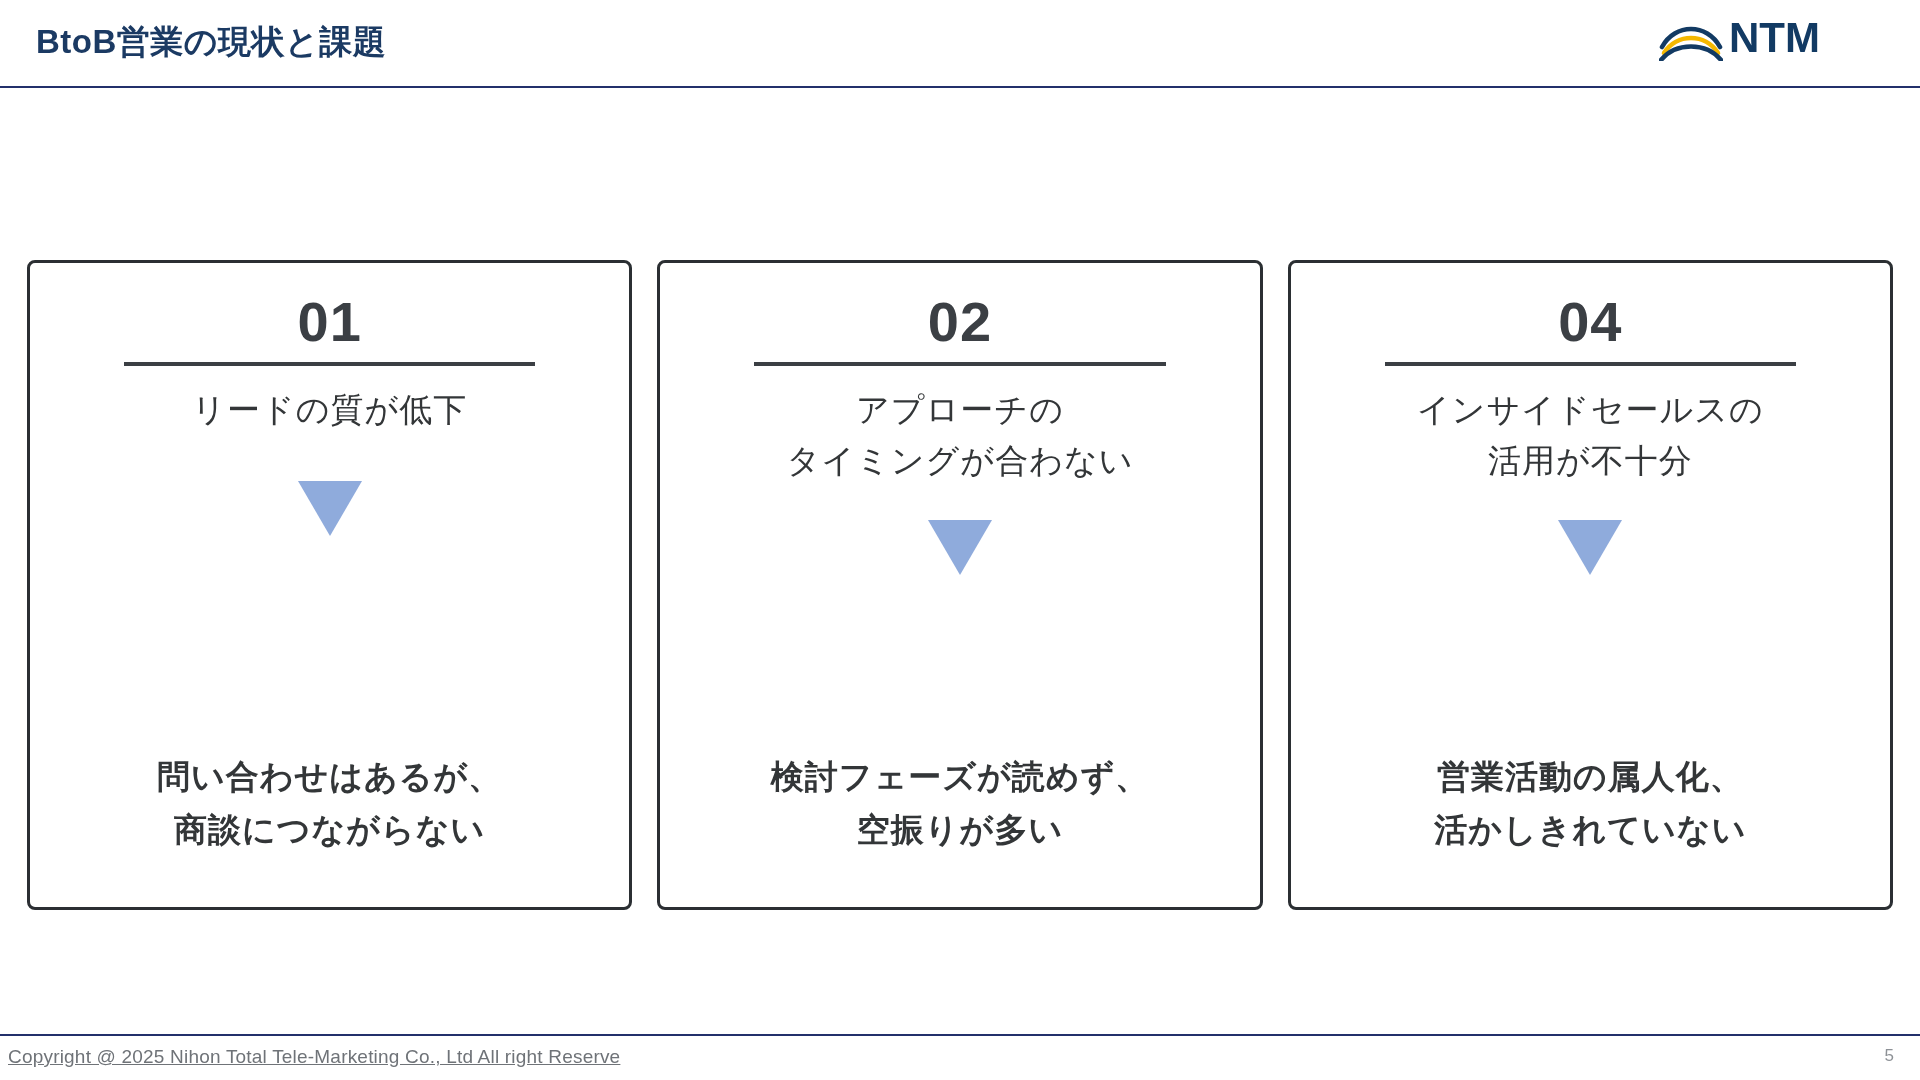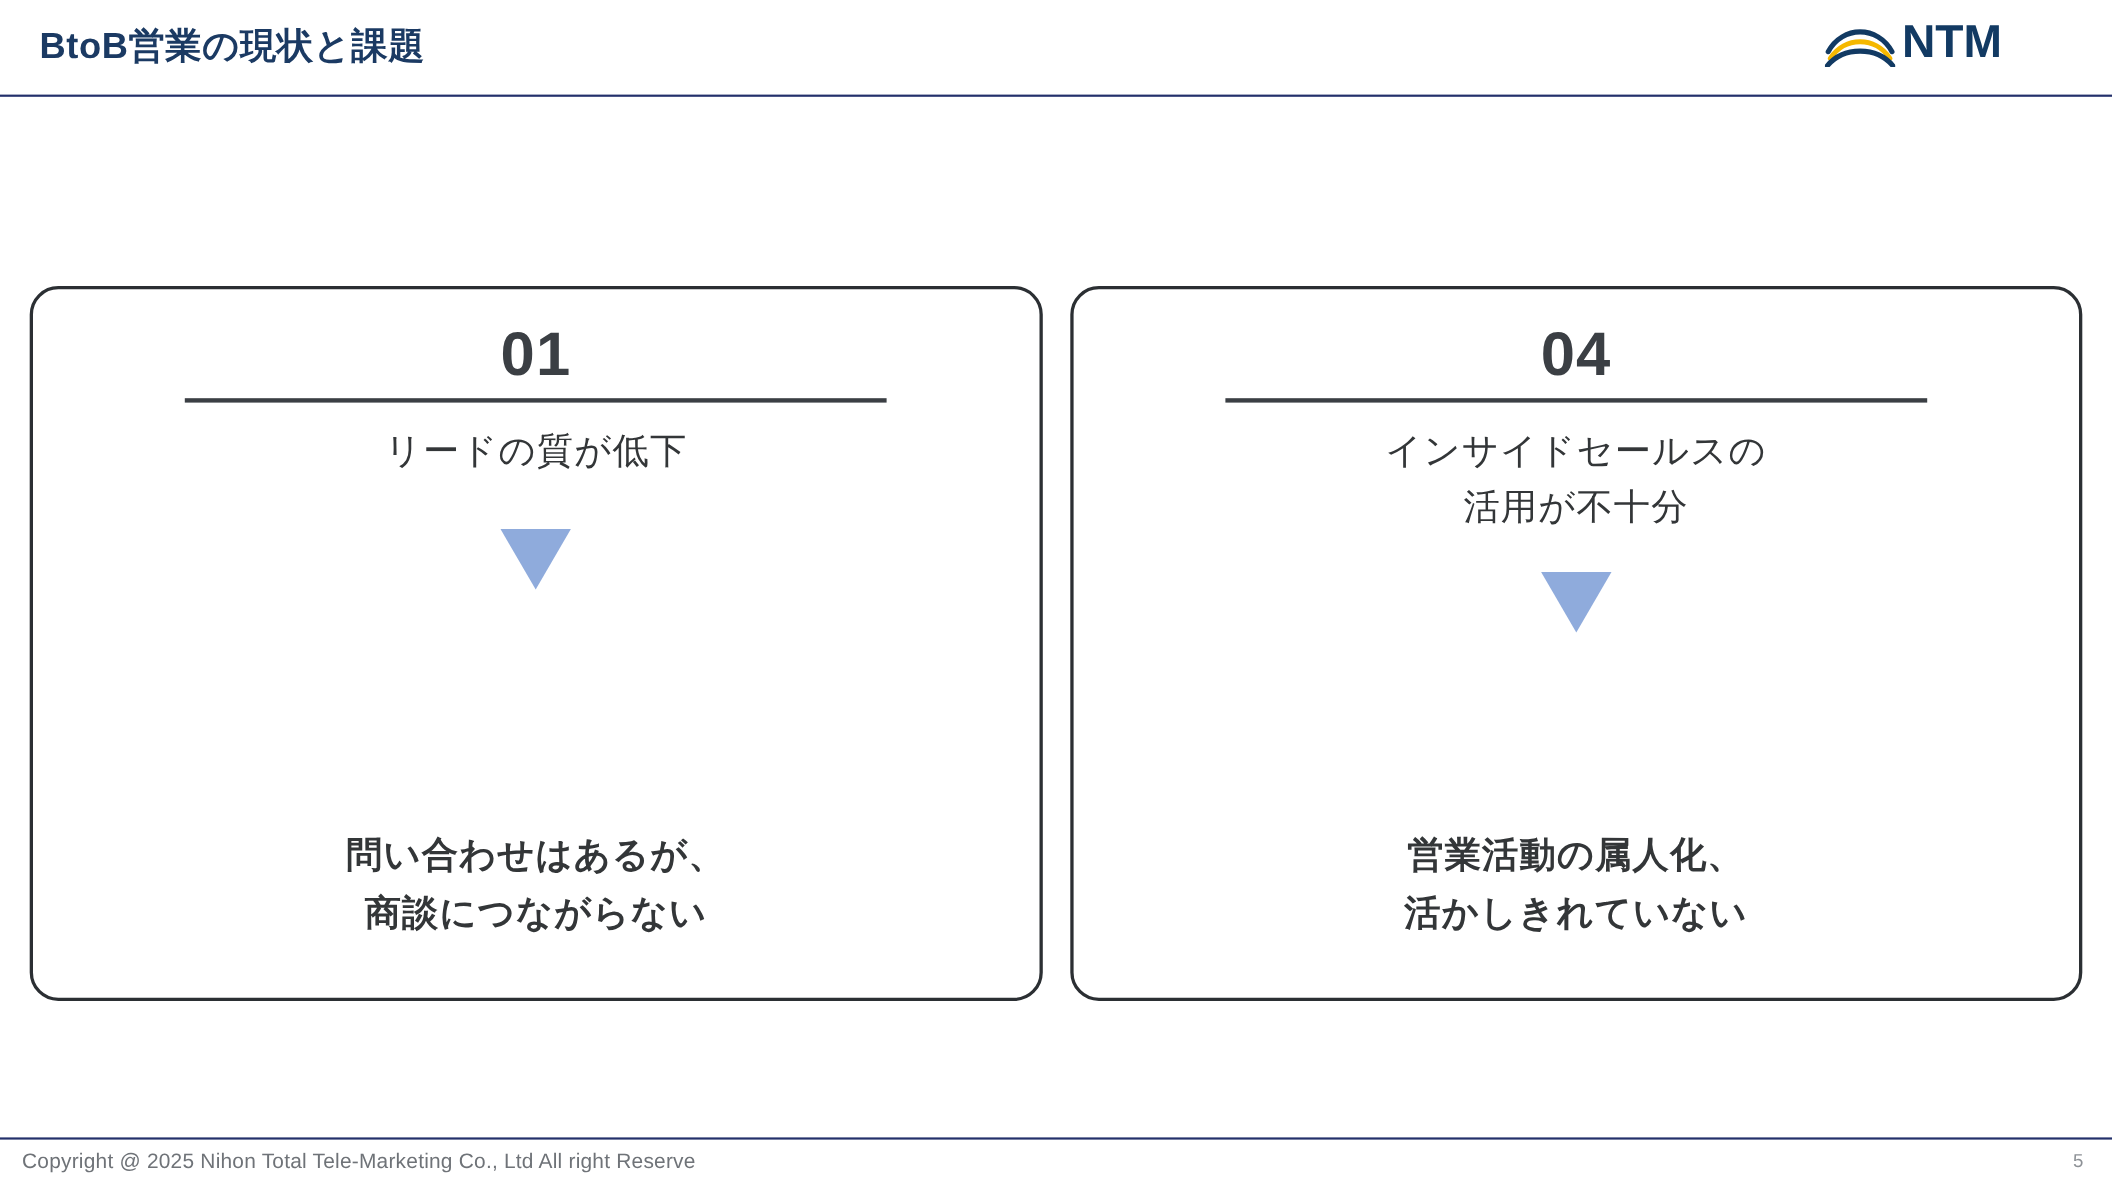--- a/index.html
+++ b/index.html
@@ -73,21 +73,21 @@
     left: 27px;
     top: 260px;
     width: 1866px;
     height: 650px;
     display: flex;
     gap: 25px;
   }
   .card {
     flex: 1 1 0;
     border: 3px solid #2b2f33;
-    border-radius: 26px;
+    border-radius: 8px;
     box-sizing: border-box;
     position: relative;
     background: #ffffff;
     display: flex;
     flex-direction: column;
     align-items: center;
     padding: 22px 14px 22px 14px;
   }
   .card-number {
     font-size: 56px;
@@ -140,26 +140,27 @@
   .footer-rule {
     position: absolute;
     left: 0;
     bottom: 44px;
     width: 1920px;
     height: 2px;
     background: #23306b;
   }
   .footer-copy {
     position: absolute;
-    left: 20px;
+    left: 8px;
     bottom: 12px;
     font-size: 19px;
     color: #6f7378;
     letter-spacing: 0.2px;
     white-space: nowrap;
+    text-decoration: underline;
   }
   .footer-page {
     position: absolute;
     right: 26px;
     bottom: 14px;
     font-size: 17px;
     color: #8d9196;
   }
 </style>
 </head>
@@ -184,20 +185,29 @@
 
   <div class="card" data-idx="0">
     <div class="card-number">01</div>
     <div class="card-divider"></div>
     <div class="card-issue">リードの質が低下</div>
     <div class="card-arrow"></div>
     <div class="card-result">問い合わせはあるが、
 商談につながらない</div>
   </div>
 
+  <div class="card" data-idx="1">
+    <div class="card-number">02</div>
+    <div class="card-divider"></div>
+    <div class="card-issue">アプローチの
+タイミングが合わない</div>
+    <div class="card-arrow"></div>
+    <div class="card-result">検討フェーズが読めず、
+空振りが多い</div>
+  </div>
 
 
   <div class="card" data-idx="3">
     <div class="card-number">04</div>
     <div class="card-divider"></div>
     <div class="card-issue">インサイドセールスの
 活用が不十分</div>
     <div class="card-arrow"></div>
     <div class="card-result">営業活動の属人化、
 活かしきれていない</div>

